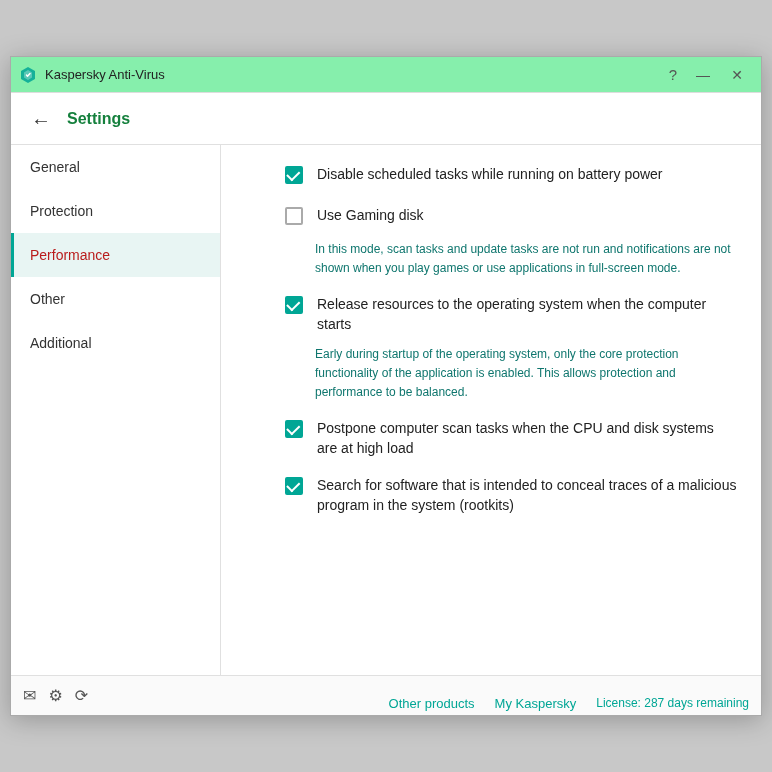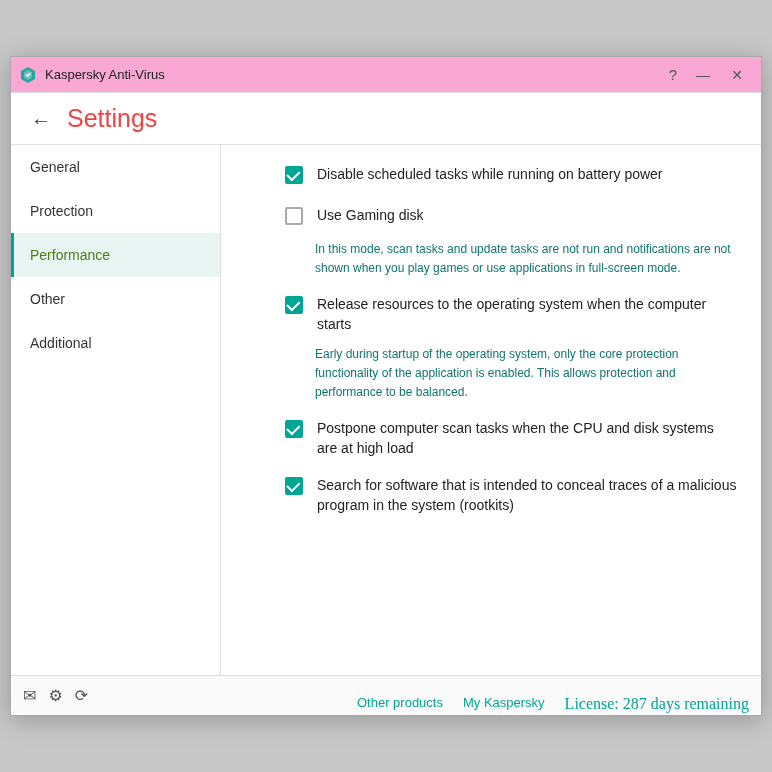--- a/index.html
+++ b/index.html
@@ -17,21 +17,21 @@
       width: 752px;
       height: 660px;
       background: #fff;
       border: 1px solid #aaa;
       box-shadow: 0 4px 24px rgba(0,0,0,0.25);
       display: flex;
       flex-direction: column;
     }
     .titlebar {
       height: 36px;
-      background: #f9a8d4;
+      background: #86efac;
       border-bottom: 1px solid #ddd;
       display: flex;
       align-items: center;
       padding: 0 8px;
       flex-shrink: 0;
     }
     .titlebar-logo {
       width: 18px;
       height: 18px;
       margin-right: 8px;
@@ -79,23 +79,23 @@
     .back-btn {
       font-size: 20px;
       color: #333;
       cursor: pointer;
       margin-right: 12px;
       background: none;
       border: none;
       padding: 4px;
     }
     .settings-title {
-      font-size: 25px;
-      font-weight: 400;
-      color: #ef4444;
+      font-size: 16px;
+      font-weight: 700;
+      color: #15803d;
     }
     .content {
       display: flex;
       flex: 1;
       overflow: hidden;
       gap: 40px;
     }
     .sidebar {
       width: 210px;
       border-right: 1px solid #e0e0e0;
@@ -106,21 +106,21 @@
     .sidebar-item {
       padding: 14px 16px;
       font-size: 14px;
       color: #333;
       cursor: pointer;
       border-left: 3px solid transparent;
     }
     .sidebar-item.active {
       background: #e8f5f3;
       border-left: 3px solid #00a695;
-      color: #4d7c0f;
+      color: #b91c1c;
       font-weight: 500;
     }
     .main-content {
       flex: 1;
       padding: 20px 24px;
       overflow-y: auto;
     }
     .setting-row {
       display: flex;
       align-items: flex-start;
@@ -199,23 +199,22 @@
       gap: 20px;
       font-size: 13px;
       margin-top: 16px;
     }
     .statusbar-link {
       color: #00a695;
       cursor: pointer;
       text-decoration: none;
     }
     .license-text {
-      font-size: 16px;
+      font-size: 12px;
       color: #00a695;
-      font-family: Liberation Serif, serif;
     }
   </style>
 </head>
 <body>
 
 <div class="window">
 
   <div class="titlebar">
     <svg class="titlebar-logo" viewBox="0 0 18 18">
       <path d="M9 1 L16 5 L16 13 L9 17 L2 13 L2 5 Z" fill="#00a695" opacity="0.85"></path>

